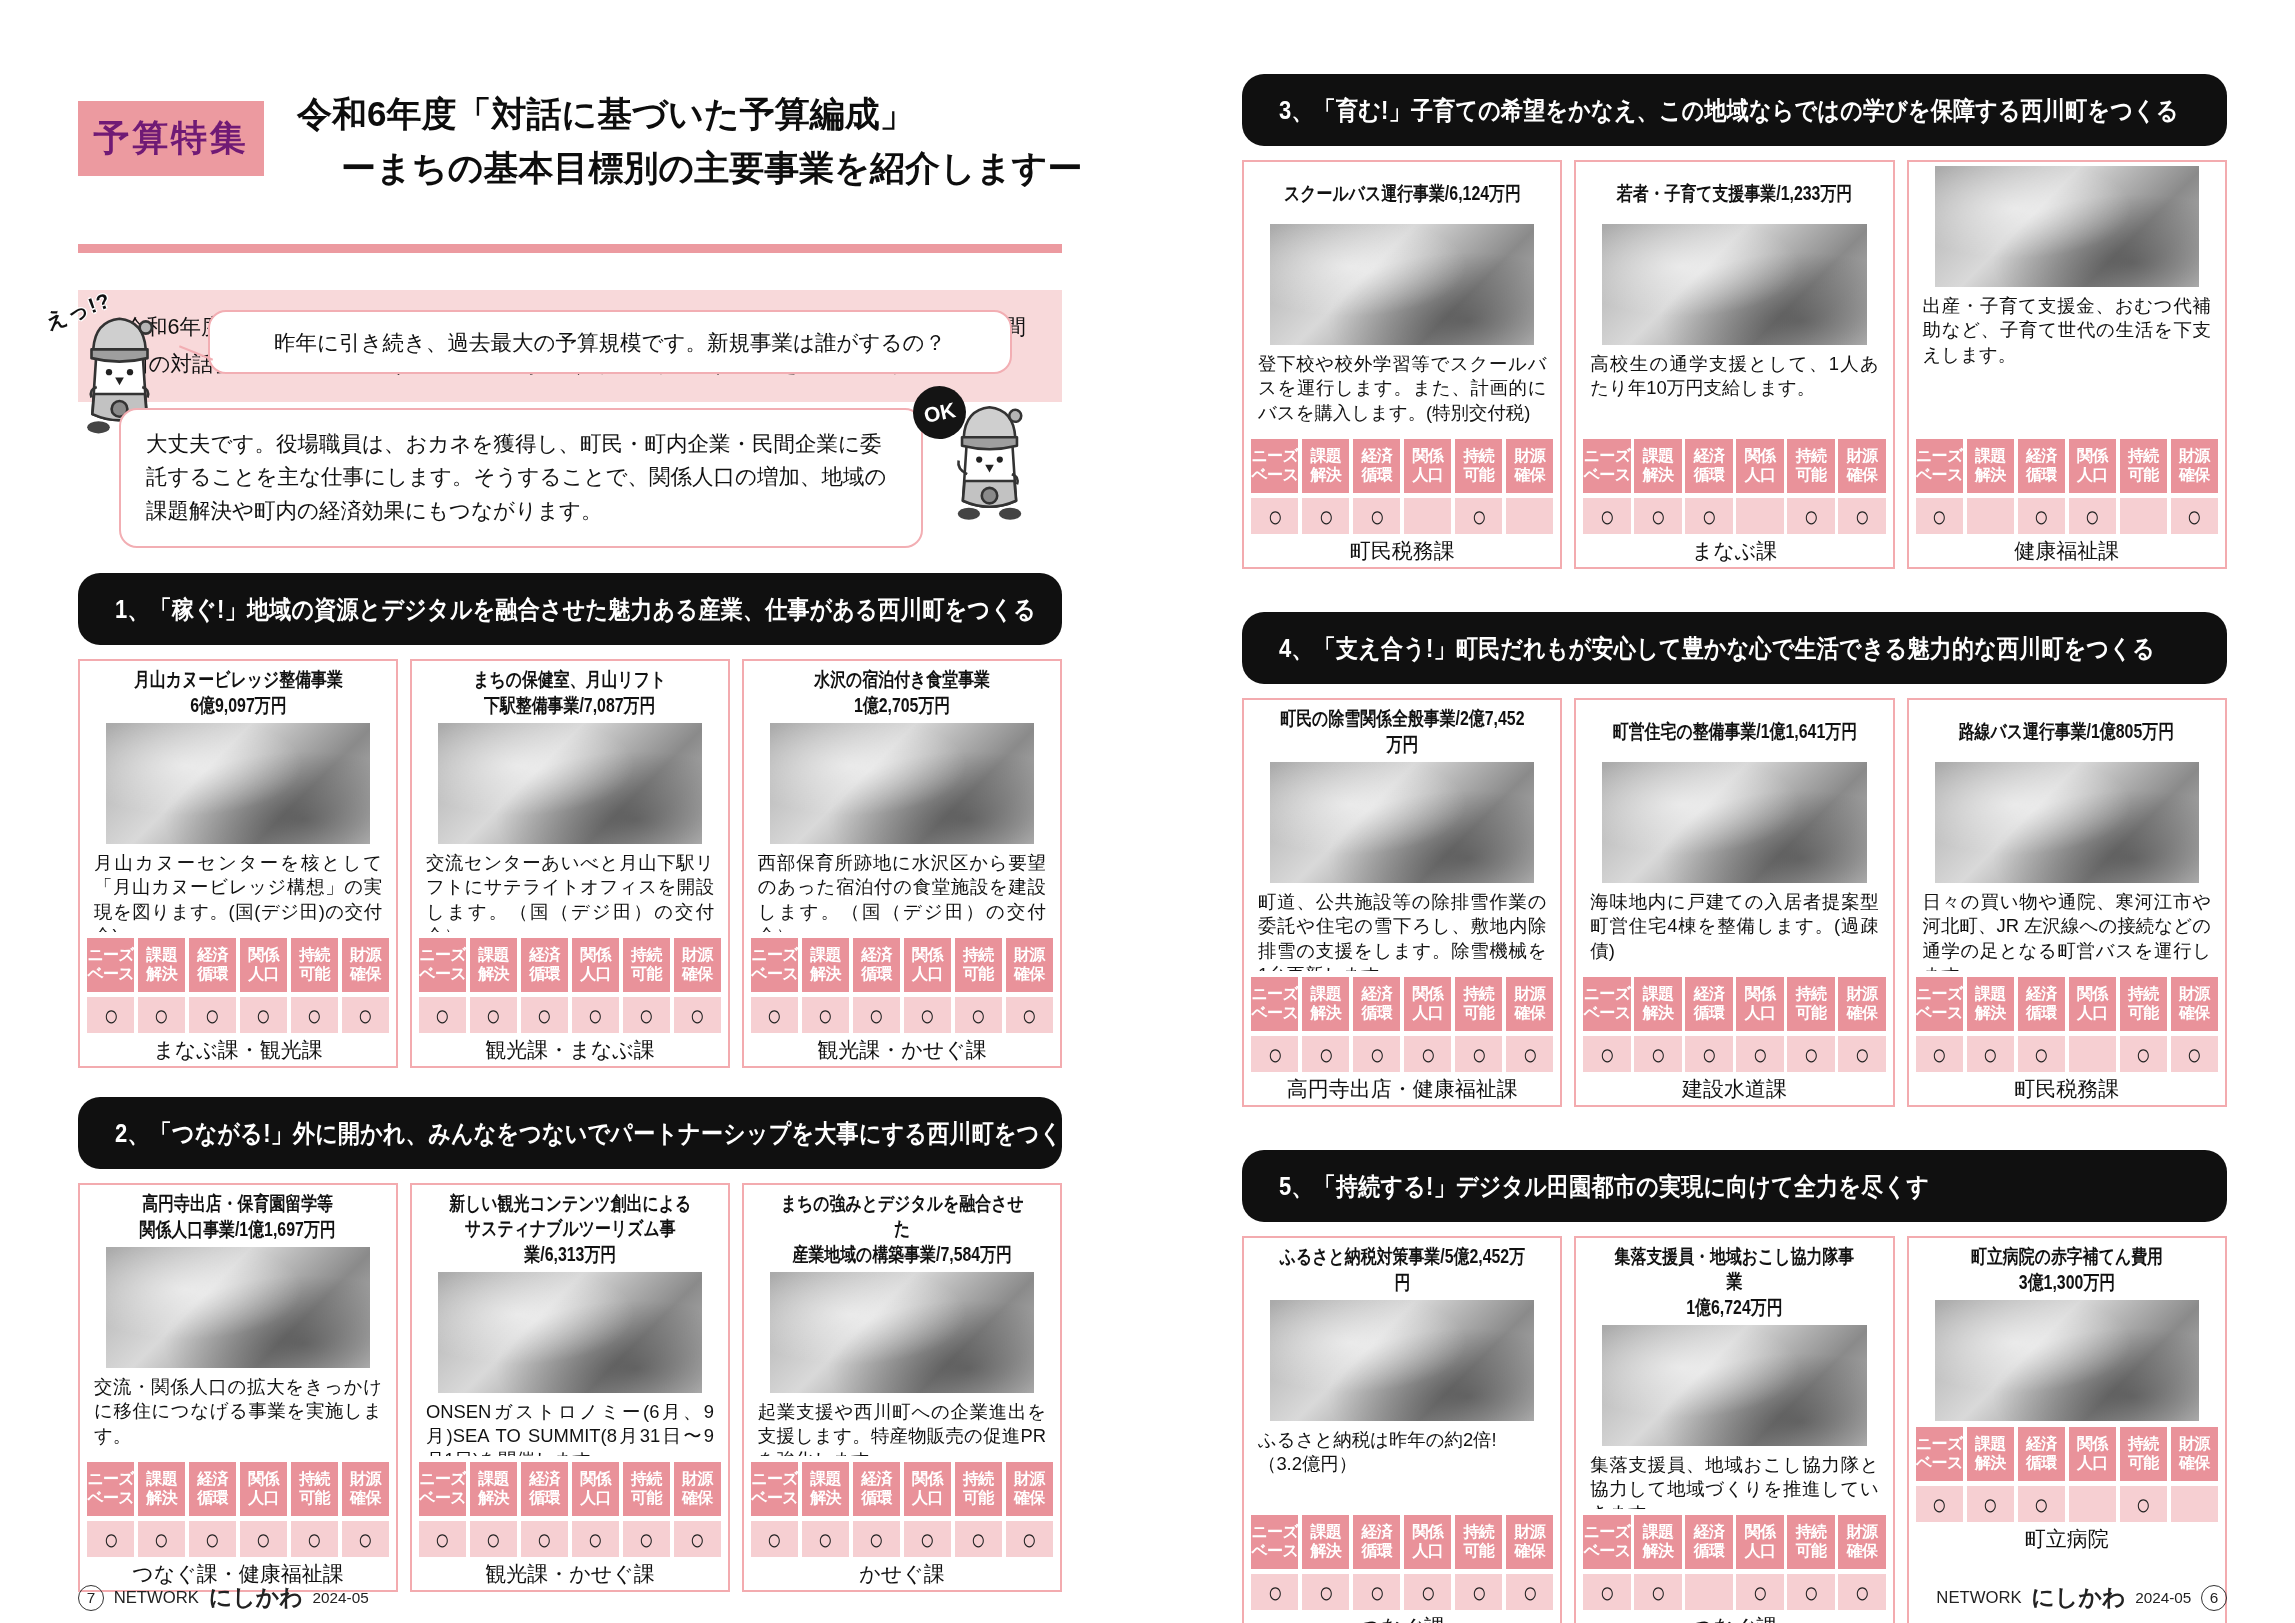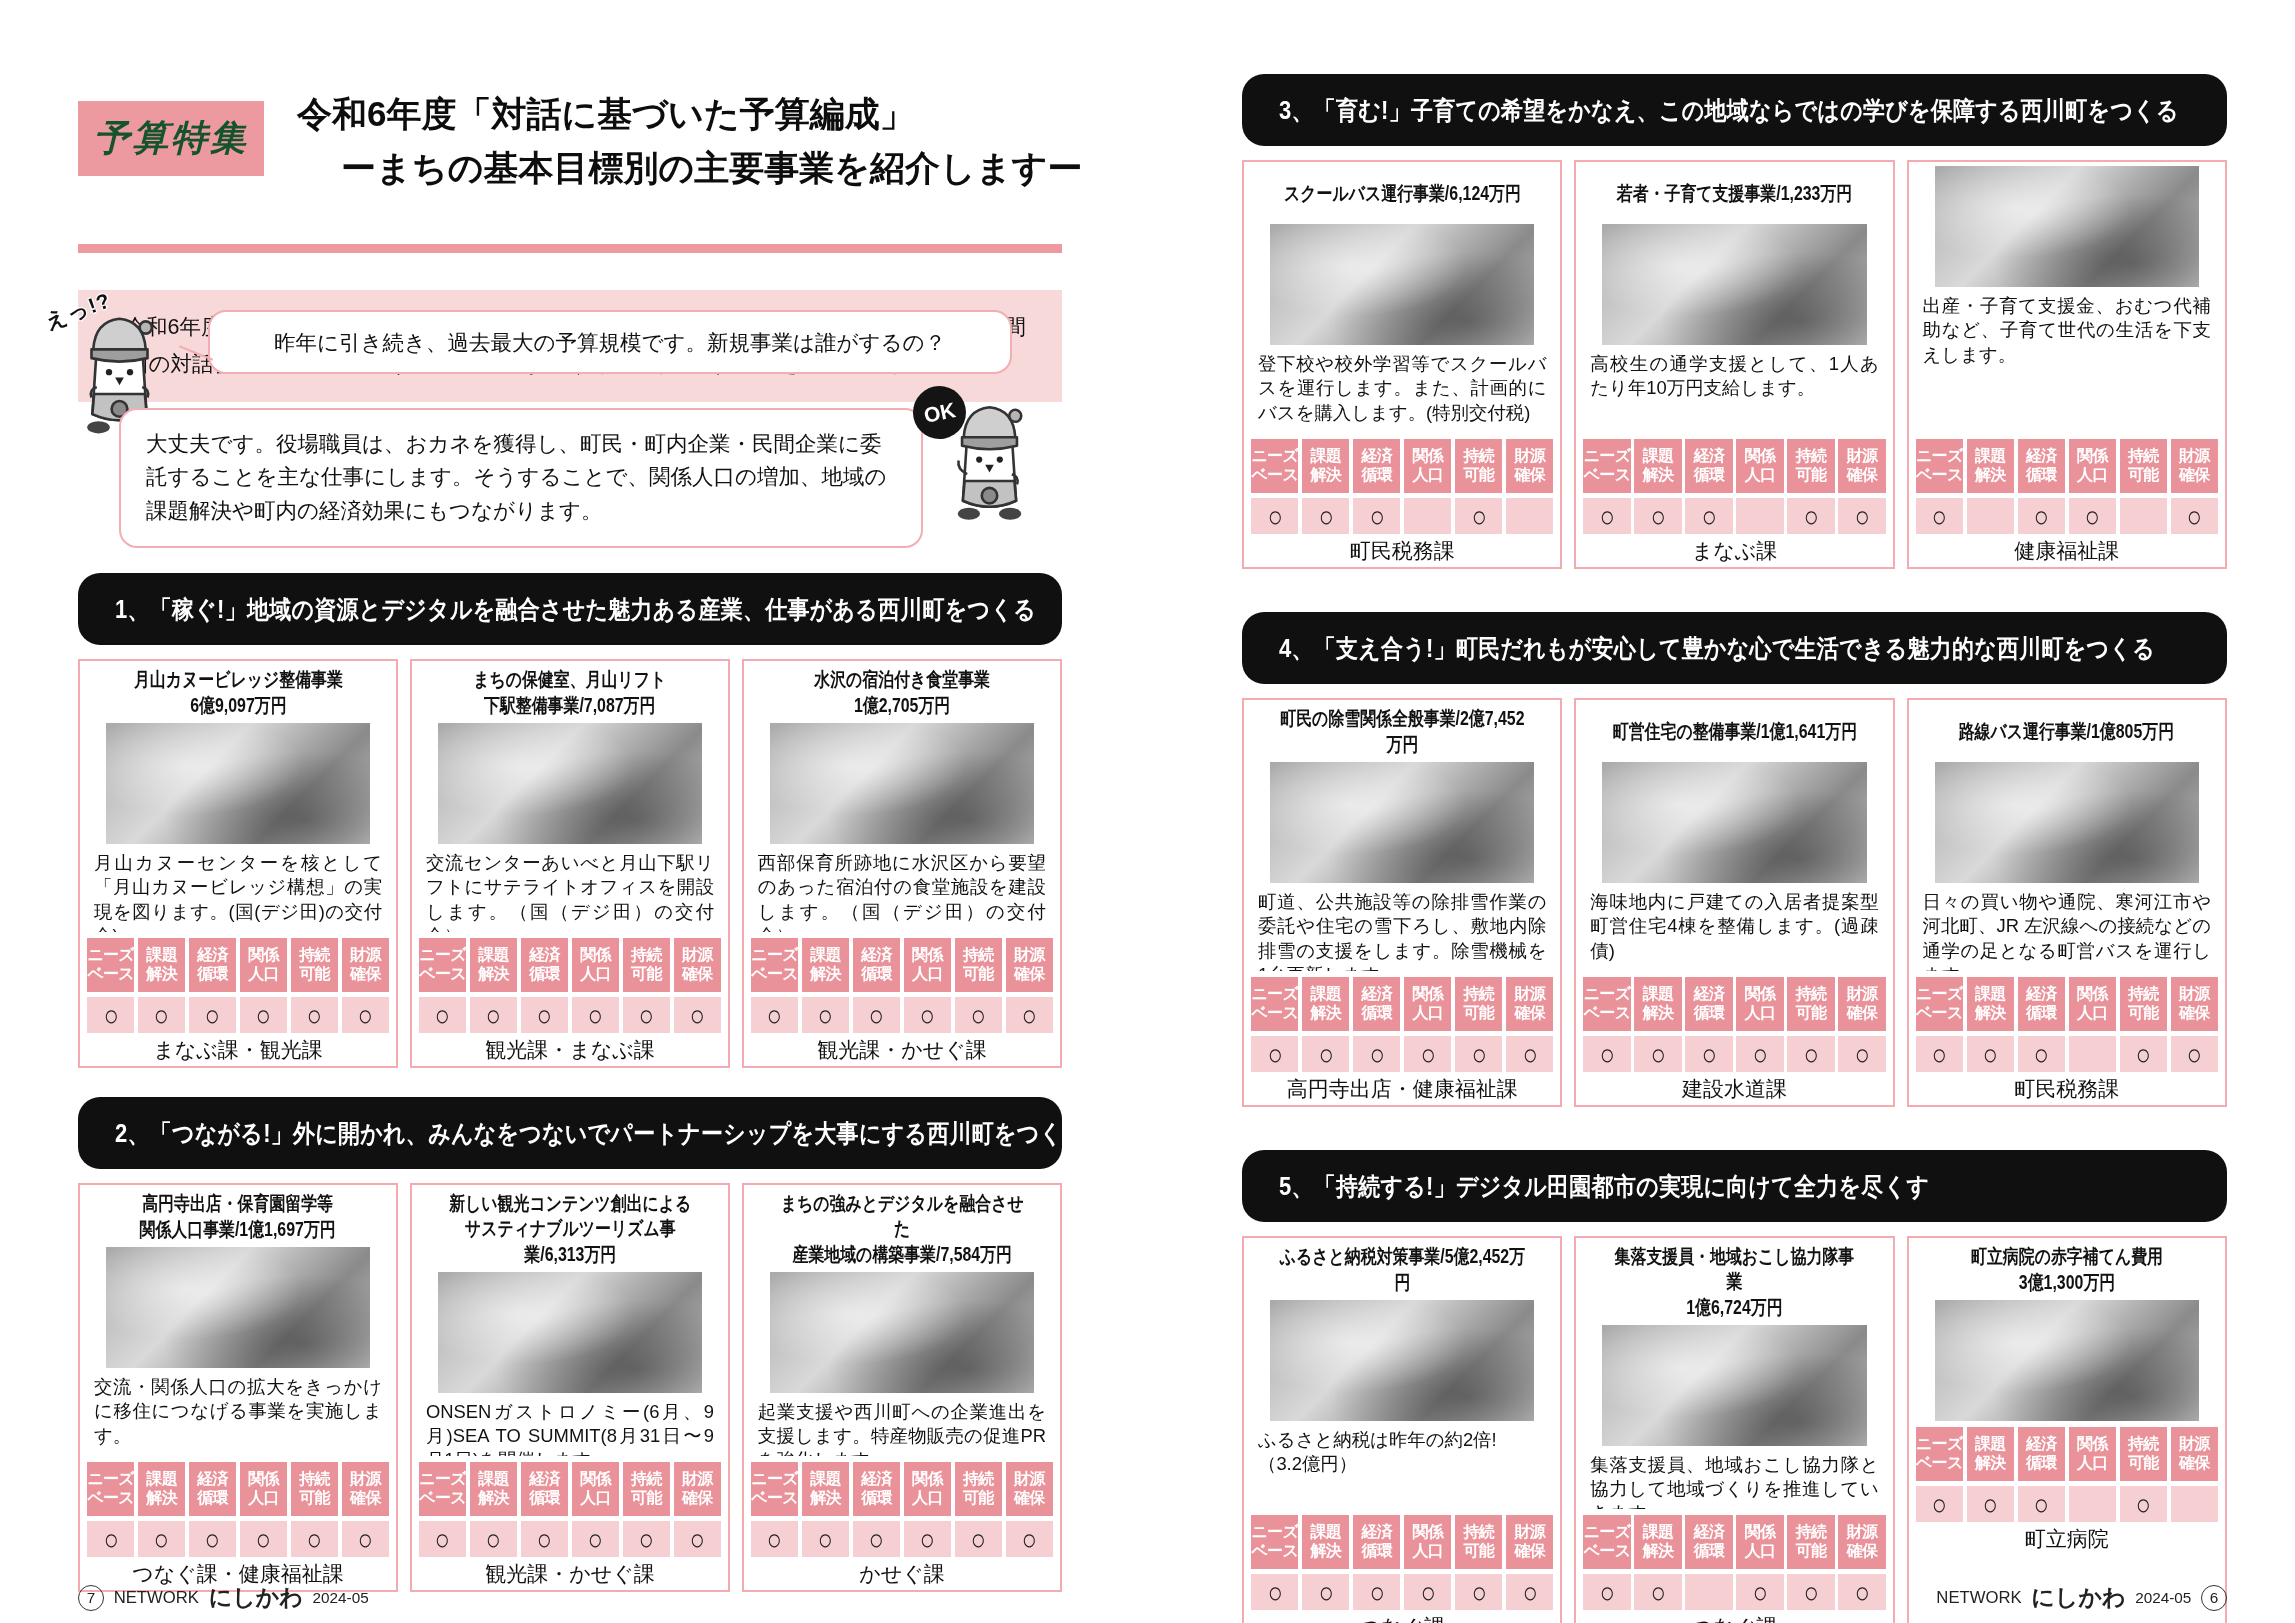--- a/index.html
+++ b/index.html
@@ -9,22 +9,22 @@
     font-family: "Liberation Sans", "DejaVu Sans", sans-serif;
     color:#111;
   }
   .page { position:absolute; top:0; width:1148px; height:1623px; background:#fff; }
   #page-left { left:0; }
   #page-right { left:1148px; }
 
   
   .badge {
     position:absolute; left:78px; top:101px; width:186px; height:75px;
-    background:#ec9aa0; color:#14532d; font-weight:bold; font-size:36px;
-    display:flex; align-items:center; justify-content:center; letter-spacing:2.8px;font-style:italic;
+    background:#ec9aa0; color:#701a75; font-weight:bold; font-size:36px;
+    display:flex; align-items:center; justify-content:center; letter-spacing:2.8px;
   }
   .main-title { position:absolute; left:297px; top:87px; font-size:35px; font-weight:900; line-height:1.55; color:#0d0d0d; white-space:nowrap; }
   .main-title .line2 { padding-left:44px; }
   .title-rule { position:absolute; left:78px; top:244px; width:984px; height:9px; background:#ec9aa0; }
   .intro-box {
     position:absolute; left:78px; top:290px; width:984px;
     background:#f8d9da; padding:19.4px 25px; font-size:21.5px; line-height:1.7; text-indent:1em;
   }
   .mascot { position:absolute; }
   #mascot-q { left:67px; top:303px; width:105px; height:133px; }

